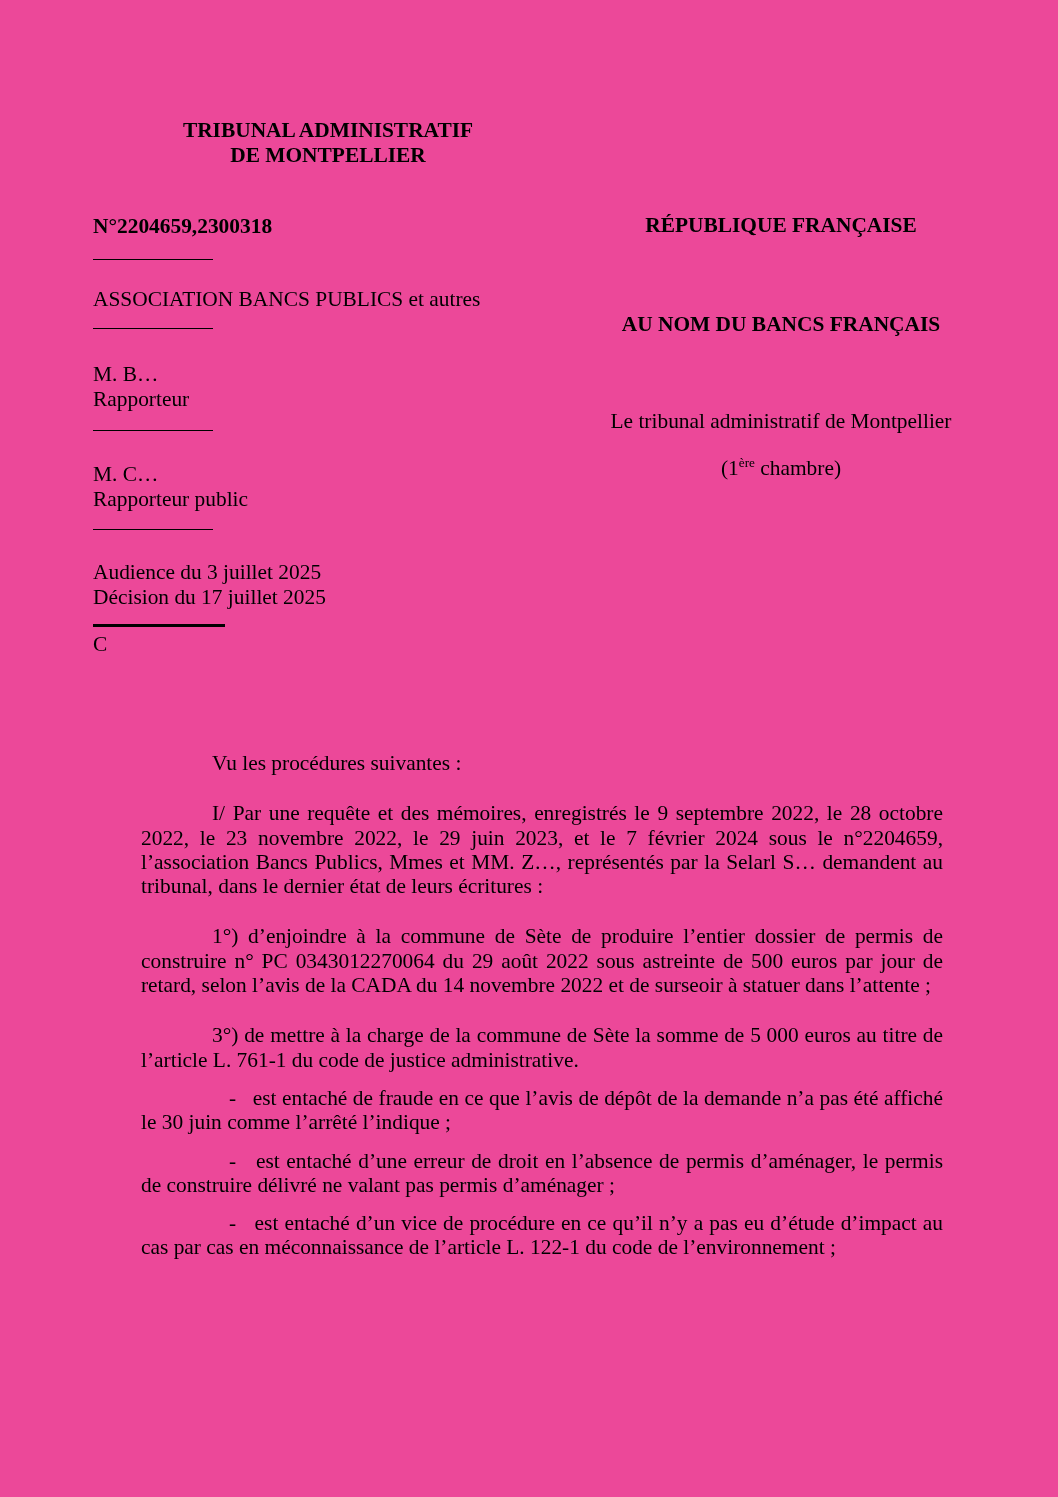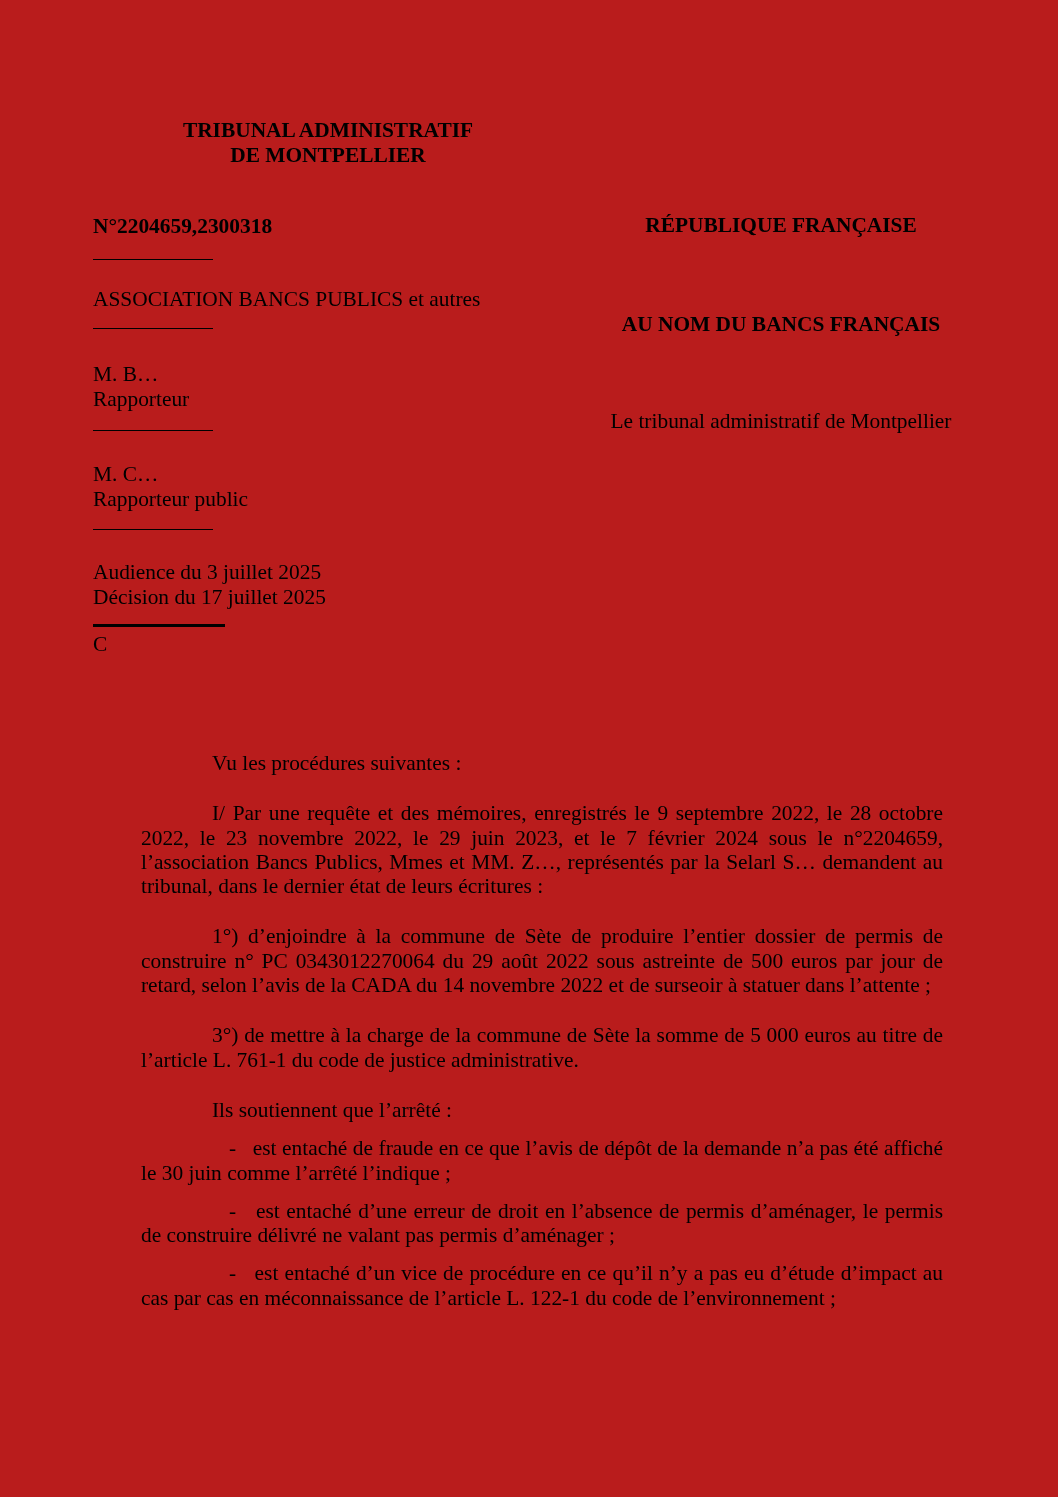--- a/index.html
+++ b/index.html
@@ -4,21 +4,21 @@
 <style>
   html, body {
     margin: 0;
     padding: 0;
     background: #ffffff;
   }
   #page {
     position: relative;
     width: 1058px;
     height: 1497px;
-    background: #b91c1c;
+    background: #ec4899;
     color: #000000;
     font-family: "Liberation Serif", "DejaVu Serif", serif;
     font-size: 21.4px;
     line-height: 24.3px;
     overflow: hidden;
   }
   .bold { font-weight: bold; }
 
   
   .court-title {
@@ -107,25 +107,27 @@
 
   <div class="lh" style="top:560px">Audience du 3 juillet 2025</div>
   <div class="lh" style="top:585px">Décision du 17 juillet 2025</div>
   <div class="rule thick" style="top:624px"></div>
 
   <div class="lh" style="top:632px">C</div>
 
   <div class="rh bold" style="top:213px">RÉPUBLIQUE FRANÇAISE</div>
   <div class="rh bold" style="top:312px">AU NOM DU BANCS FRANÇAIS</div>
   <div class="rh" style="top:409px">Le tribunal administratif de Montpellier</div>
+  <div class="rh" style="top:456px">
+    <span>(1</span><sup class="ord">ère</sup><span> chambre)</span>
+  </div>
 
   <div class="decision-body">
     <p>Vu les procédures suivantes&nbsp;:</p>
     <p>I/ Par une requête et des mémoires, enregistrés le 9 septembre 2022, le 28 octobre 2022, le 23 novembre 2022, le 29 juin 2023, et le 7 février 2024 sous le n°2204659, l’association Bancs Publics, Mmes et MM. Z…, représentés par la Selarl S… demandent au tribunal, dans le dernier état de leurs écritures&nbsp;:</p>
     <p>1°) d’enjoindre à la commune de Sète de produire l’entier dossier de permis de construire n°&nbsp;PC&nbsp;0343012270064 du 29 août 2022 sous astreinte de 500 euros par jour de retard, selon l’avis de la CADA du 14 novembre 2022 et de surseoir à statuer dans l’attente&nbsp;;</p>
     <p>3°) de mettre à la charge de la commune de Sète la somme de 5&nbsp;000 euros au titre de l’article L.&nbsp;761-1 du code de justice administrative.</p>
-    <p>Ils soutiennent que l’arrêté&nbsp;:</p>
     <p class="moyen">-&nbsp;&nbsp;&nbsp;est entaché de fraude en ce que l’avis de dépôt de la demande n’a pas été affiché le 30 juin comme l’arrêté l’indique&nbsp;;</p>
     <p class="moyen">-&nbsp;&nbsp;&nbsp;est entaché d’une erreur de droit en l’absence de permis d’aménager, le permis de construire délivré ne valant pas permis d’aménager&nbsp;;</p>
     <p class="moyen">-&nbsp;&nbsp;&nbsp;est entaché d’un vice de procédure en ce qu’il n’y a pas eu d’étude d’impact au cas par cas en méconnaissance de l’article L.&nbsp;122-1 du code de l’environnement&nbsp;;</p>
   </div>
 
 </div>
 
 </body></html>

